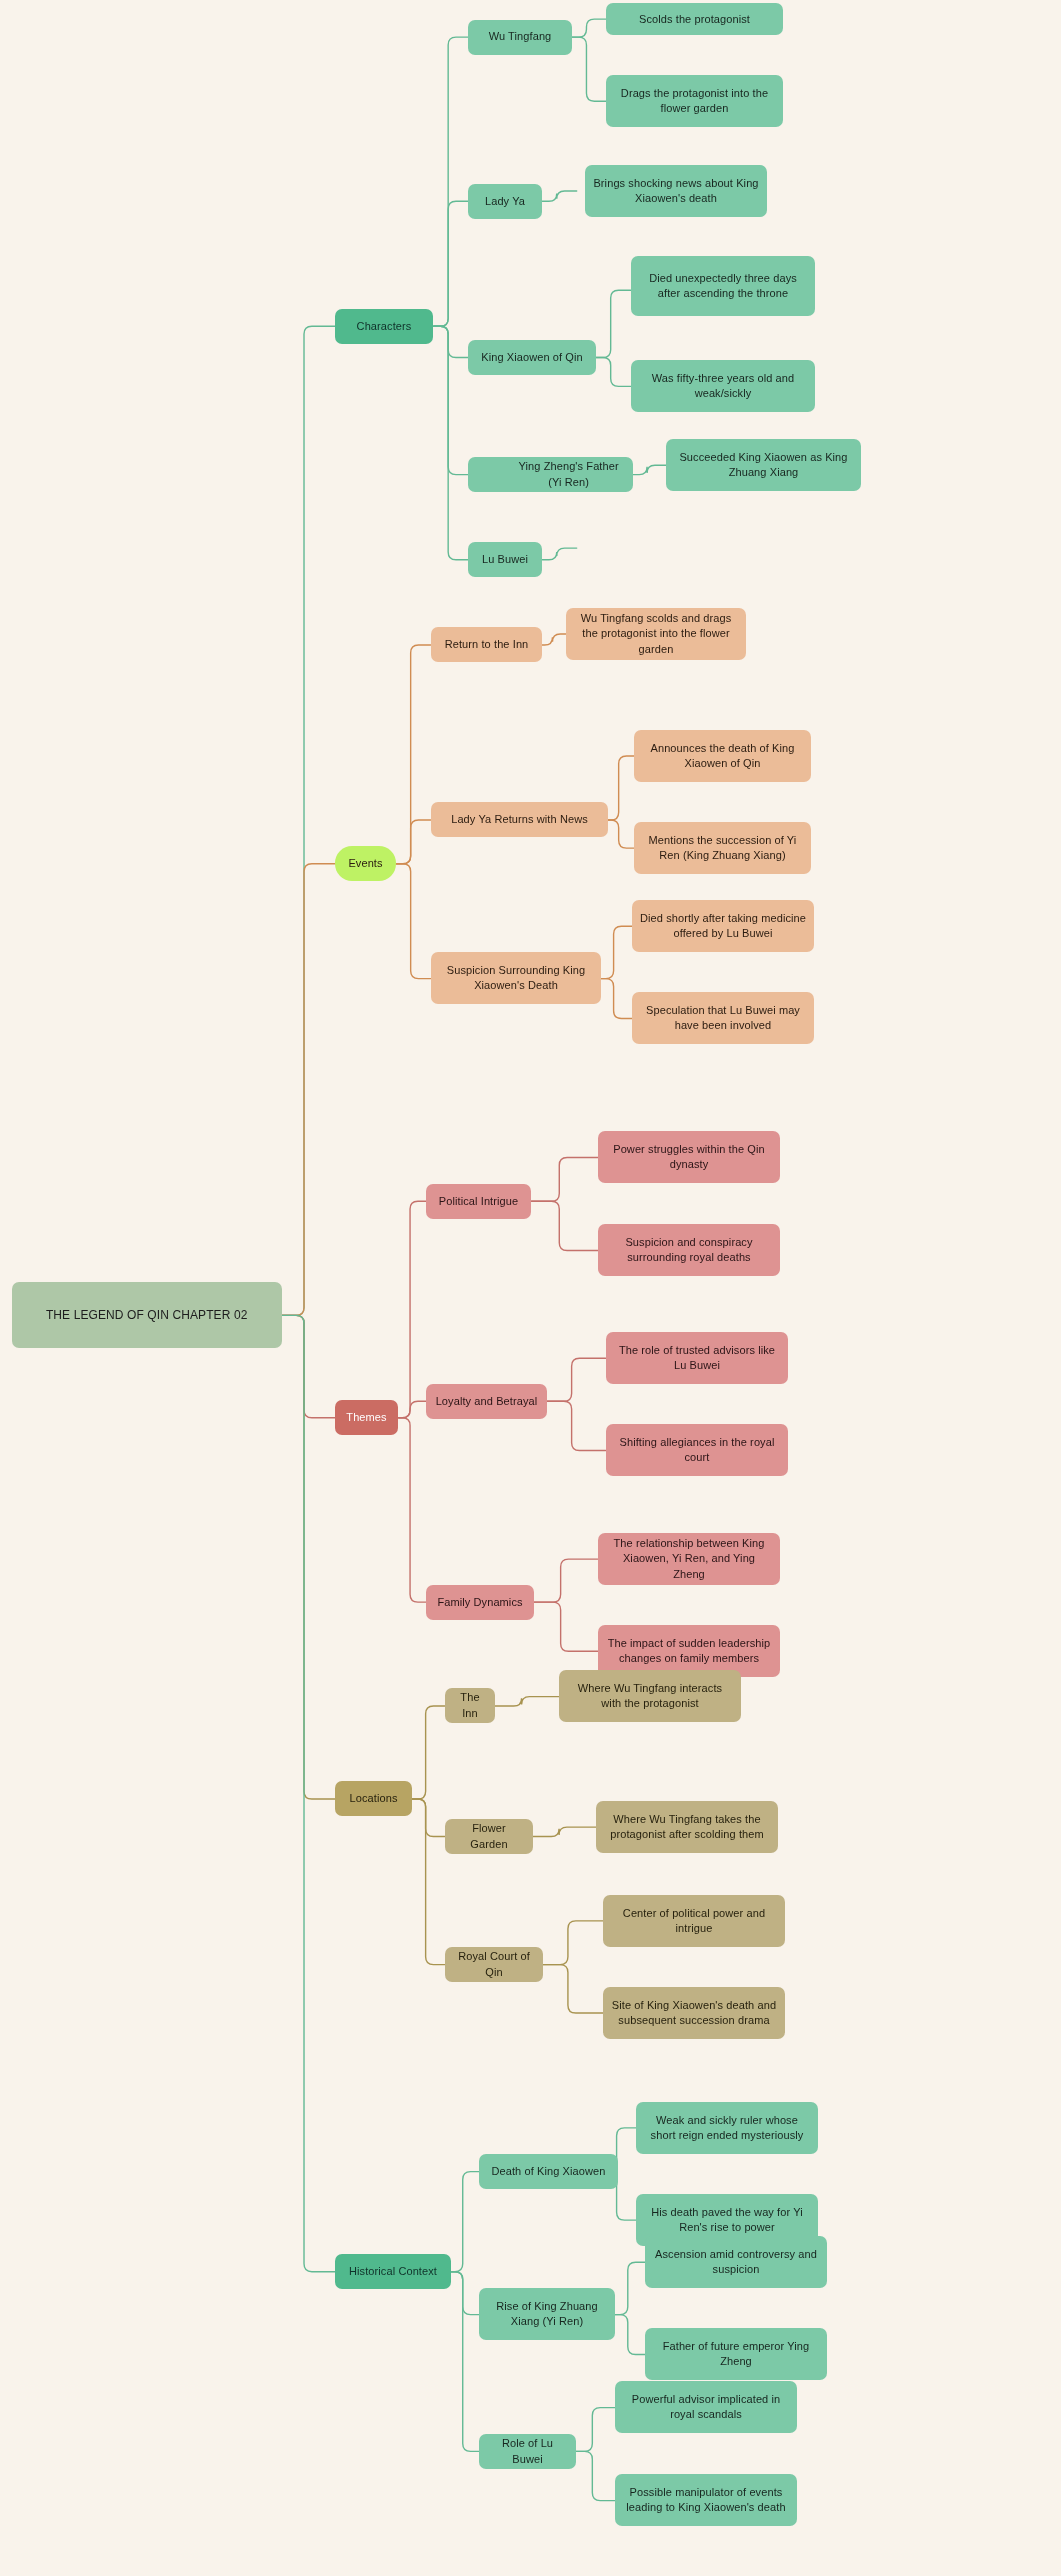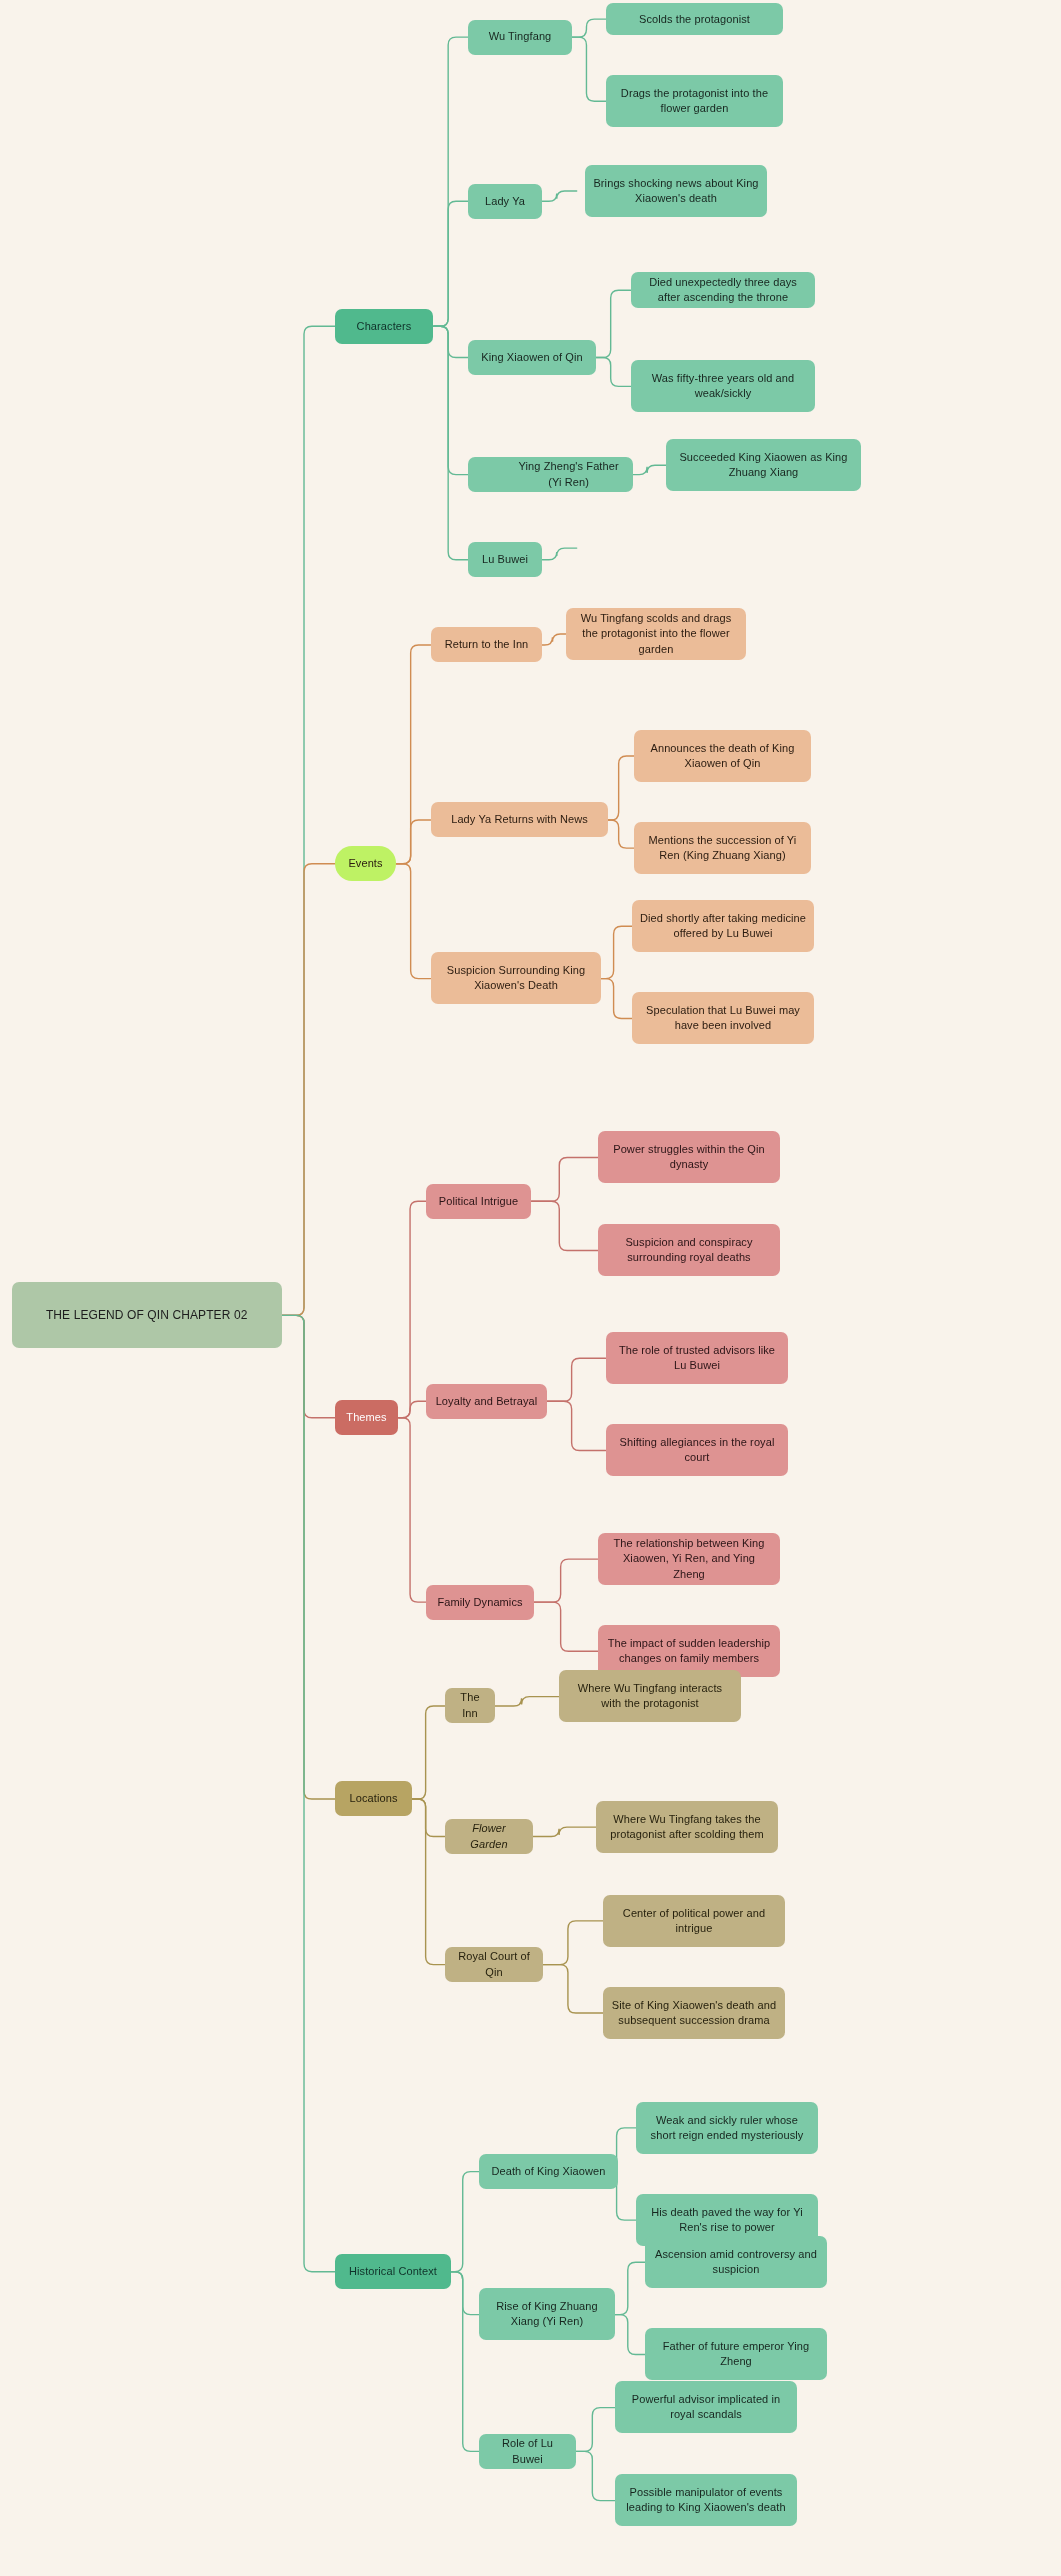--- a/index.html
+++ b/index.html
@@ -126,21 +126,21 @@
   <div class="node lvl1-green" id="n-characters" style="left: 335px; top: 309px; width: 98px; height: 35px;">Characters</div>
 
   <div class="node lvl2-green" id="n-c0" style="left: 468px; top: 19.5px; width: 104px; height: 35px;">Wu Tingfang</div>
   <div class="node lvl3-green" id="n-c0l0" style="left: 606px; top: 3.1px; width: 177px; height: 32px;">Scolds the protagonist</div>
   <div class="node lvl3-green" id="n-c0l1" style="left: 606px; top: 75px; width: 177px; height: 52px;">Drags the protagonist into the flower garden</div>
 
   <div class="node lvl2-green" id="n-c1" style="left: 468px; top: 184px; width: 74px; height: 35px;">Lady Ya</div>
   <div class="node lvl3-green" id="n-c1l0" style="left: 577px; top: 165px; width: 182px; height: 52px; margin-left: 8px;">Brings shocking news about King Xiaowen's death</div>
 
   <div class="node lvl2-green" id="n-c2" style="left: 468px; top: 340px; width: 128px; height: 35px;">King Xiaowen of Qin</div>
-  <div class="node lvl3-green" id="n-c2l0" style="left: 631px; top: 272px; width: 184px; height: 36px;">Died unexpectedly three days after ascending the throne</div>
+  <div class="node lvl3-green" id="n-c2l0" style="left: 631px; top: 256px; width: 184px; height: 60px;">Died unexpectedly three days after ascending the throne</div>
   <div class="node lvl3-green" id="n-c2l1" style="left: 631px; top: 360px; width: 184px; height: 52px;">Was fifty-three years old and weak/sickly</div>
 
   <div class="node lvl2-green" id="n-c3" style="left: 468px; top: 457px; width: 165px; height: 35px; padding-left: 44px;">Ying Zheng's Father (Yi Ren)</div>
   <div class="node lvl3-green" id="n-c3l0" style="left: 666px; top: 439px; width: 195px; height: 52px;">Succeeded King Xiaowen as King Zhuang Xiang</div>
 
   <div class="node lvl2-green" id="n-c4" style="left: 468px; top: 542px; width: 74px; height: 35px;">Lu Buwei</div>
 
   <div class="node lvl1-orange" id="n-events" style="left: 335px; top: 846px; width: 61px; height: 35px;">Events</div>
 
   <div class="node lvl2-orange" id="n-e0" style="left: 431px; top: 627px; width: 111px; height: 35px;">Return to the Inn</div>
@@ -166,21 +166,21 @@
 
   <div class="node lvl2-red" id="n-t2" style="left: 426px; top: 1585px; width: 108px; height: 35px;">Family Dynamics</div>
   <div class="node lvl3-red" id="n-t2l0" style="left: 598px; top: 1533px; width: 182px; height: 52px;">The relationship between King Xiaowen, Yi Ren, and Ying Zheng</div>
   <div class="node lvl3-red" id="n-t2l1" style="left: 598px; top: 1625px; width: 182px; height: 52px;">The impact of sudden leadership changes on family members</div>
 
   <div class="node lvl1-khaki" id="n-locations" style="left: 335px; top: 1781px; width: 77px; height: 35px;">Locations</div>
 
   <div class="node lvl2-khaki" id="n-l0" style="left: 445px; top: 1688px; width: 50px; height: 35px;">The Inn</div>
   <div class="node lvl3-khaki" id="n-l0l0" style="left: 559px; top: 1670px; width: 182px; height: 52px;">Where Wu Tingfang interacts with the protagonist</div>
 
-  <div class="node lvl2-khaki" id="n-l1" style="left: 445px; top: 1819px; width: 88px; height: 35px; font-style: italic;">Flower Garden</div>
+  <div class="node lvl2-khaki" id="n-l1" style="left: 445px; top: 1819px; width: 88px; height: 35px;">Flower Garden</div>
   <div class="node lvl3-khaki" id="n-l1l0" style="left: 596px; top: 1801px; width: 182px; height: 52px;">Where Wu Tingfang takes the protagonist after scolding them</div>
 
   <div class="node lvl2-khaki" id="n-l2" style="left: 445px; top: 1947px; width: 98px; height: 35px;">Royal Court of Qin</div>
   <div class="node lvl3-khaki" id="n-l2l0" style="left: 603px; top: 1895px; width: 182px; height: 52px;">Center of political power and intrigue</div>
   <div class="node lvl3-khaki" id="n-l2l1" style="left: 603px; top: 1987px; width: 182px; height: 52px;">Site of King Xiaowen's death and subsequent succession drama</div>
 
   <div class="node lvl1-green" id="n-historical-context" style="left: 335px; top: 2254px; width: 116px; height: 35px;">Historical Context</div>
 
   <div class="node lvl2-green" id="n-h0" style="left: 479px; top: 2154px; width: 139px; height: 35px;">Death of King Xiaowen</div>
   <div class="node lvl3-green" id="n-h0l0" style="left: 636px; top: 2102px; width: 182px; height: 52px;">Weak and sickly ruler whose short reign ended mysteriously</div>

